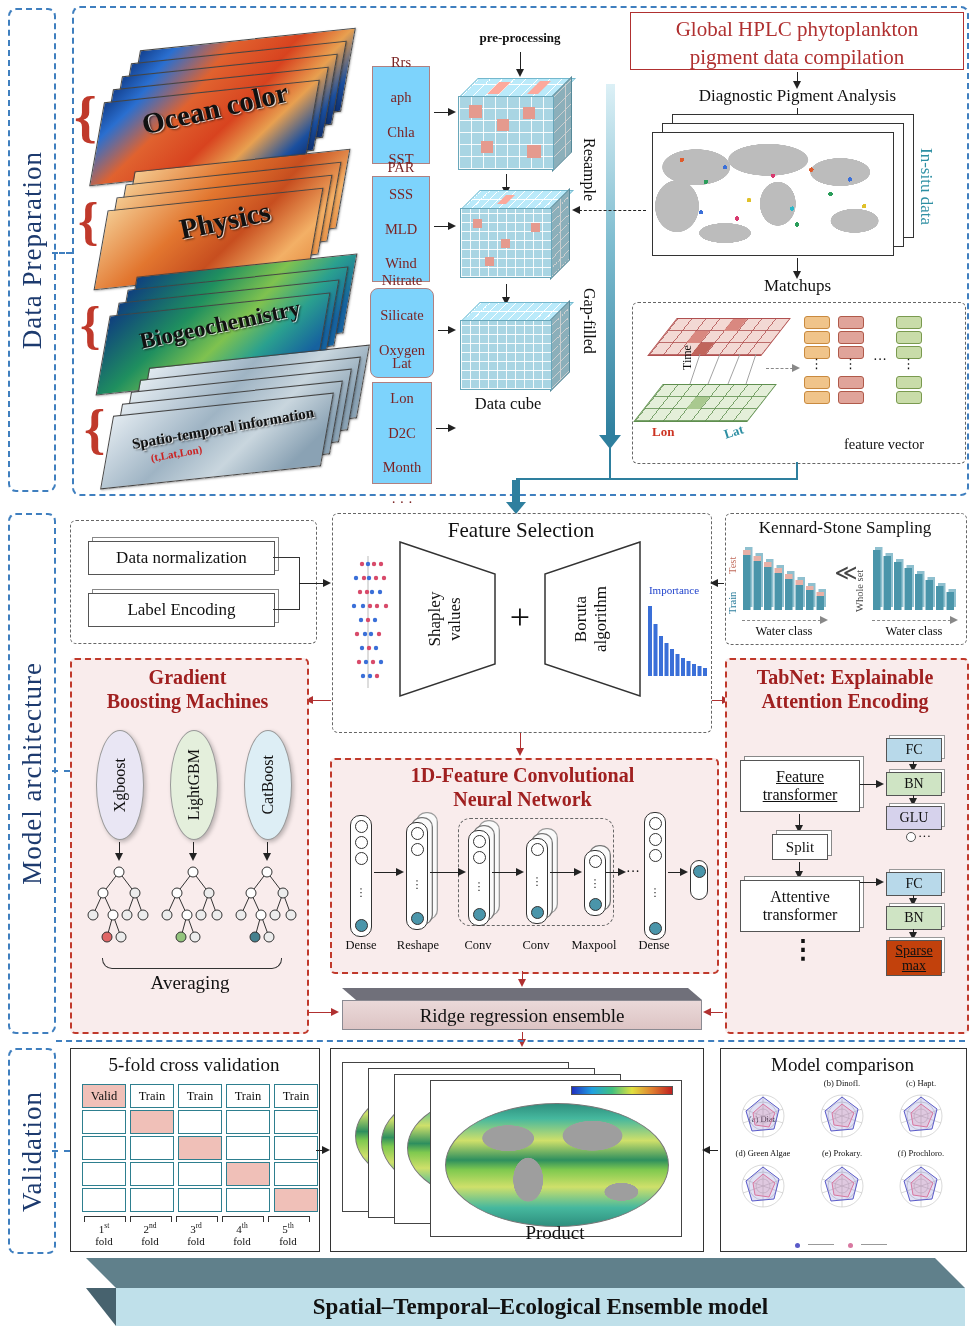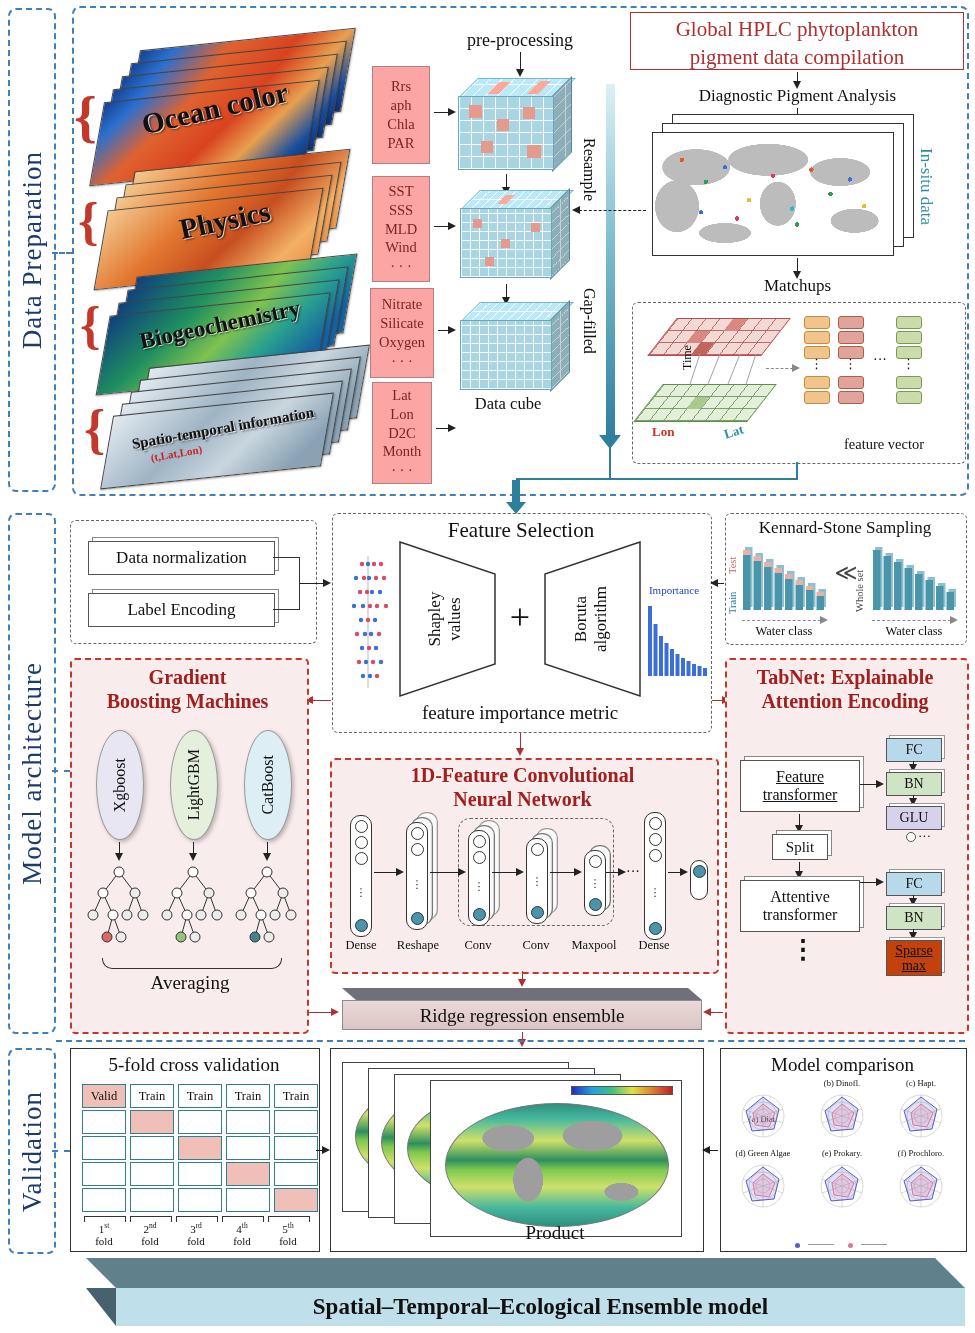--- a/index.html
+++ b/index.html
@@ -26,21 +26,21 @@
   .red{--c:#b03030;} .grey{--c:#888;}
   .tline{position:absolute;background:#2e7f9e;}
   .flow{position:absolute;background:#2e7f9e;width:8px;}
   .flow:after{content:'';position:absolute;bottom:-12px;left:-6px;border-left:10px solid transparent;border-right:10px solid transparent;border-top:12px solid #2e7f9e;}
   .longarrow{position:absolute;width:9px;background:linear-gradient(180deg,#dcf0f6,#7fbdd0 45%,#2e7f9e);}
   .longarrow:after{content:'';position:absolute;bottom:-13px;left:-7px;border-left:11px solid transparent;border-right:11px solid transparent;border-top:14px solid #2e7f9e;}
   
   .sheet{position:absolute;border:1px solid #444;box-shadow:1px 1px 2px rgba(0,0,0,.3);transform:rotate(-6deg) skewX(-16deg);}
   .stitle{position:absolute;font-weight:bold;text-align:center;text-shadow:1px 1px 0 rgba(255,255,255,.75),2px 2px 2px rgba(0,0,0,.5);}
   .brace{position:absolute;color:#c0392b;font-weight:bold;line-height:1;}
-  .vb{position:absolute;border:1.3px solid #b08080;color:#7b2424;background:#fca5a5;display:flex;flex-direction:column;justify-content:center;text-align:center;font-size:14.5px;line-height:1.3;}
+  .vb{position:absolute;border:1.3px solid #b08080;color:#7b2424;background:#7dd3fc;display:flex;flex-direction:column;justify-content:center;text-align:center;font-size:14.5px;line-height:1.3;gap:16px;}
   
   .cube{position:absolute;}
   .cb-front,.cb-top,.cb-side{position:absolute;border:1px solid #69a7ba;}
   .cb-front{inset:0;}
   .g12{background:repeating-linear-gradient(90deg,rgba(255,255,255,.9) 0 1px,transparent 1px 12px),repeating-linear-gradient(0deg,rgba(255,255,255,.9) 0 1px,transparent 1px 12px),#a9d5e3;}
   .g9{background:repeating-linear-gradient(90deg,rgba(255,255,255,.9) 0 1px,transparent 1px 9px),repeating-linear-gradient(0deg,rgba(255,255,255,.9) 0 1px,transparent 1px 9px),#a9d5e3;}
   .cb-top{height:18px;top:-18px;left:0;width:100%;transform:skewX(-45deg);transform-origin:bottom;filter:brightness(1.1);}
   .cb-side{width:18px;right:-18px;top:0;height:100%;transform:skewY(-45deg);transform-origin:left;filter:brightness(.82);}
   .rp{position:absolute;background:#e59a8e;}
   
@@ -161,40 +161,40 @@
     <div>Chla</div>
     <div>PAR</div>
   </div>
   <div class="vb" style="left:372px;top:176px;width:56px;height:104px;text-align:center;">
     <div>SST</div>
     <div>SSS</div>
     <div>MLD</div>
     <div>Wind</div>
     <div>· · ·</div>
   </div>
-  <div class="vb" style="left:370px;top:288px;width:62px;height:88px;">
+  <div class="vb" style="left:370px;top:288px;width:62px;height:88px;border-radius:8px;">
     <div>Nitrate</div>
     <div>Silicate</div>
     <div>Oxygen</div>
     <div>· · ·</div>
   </div>
   <div class="vb" style="left:372px;top:382px;width:58px;height:100px;">
     <div>Lat</div>
     <div>Lon</div>
     <div>D2C</div>
     <div>Month</div>
     <div>· · ·</div>
   </div>
 
   <div class="ha" style="left:434px;top:112px;width:20px;"></div>
   <div class="ha" style="left:434px;top:226px;width:20px;"></div>
   <div class="ha" style="left:438px;top:330px;width:16px;"></div>
   <div class="ha" style="left:436px;top:428px;width:18px;"></div>
 
-  <div class="abs ctext" style="left:455px;top:30px;width:130px;font-size:18px;">pre-processing</div>
+  <div class="abs ctext" style="left:455px;top:30px;width:130px;font-size:13px;font-weight:bold;">pre-processing</div>
   <div class="va" style="left:520px;top:52px;height:18px;"></div>
 
   <div class="cube" style="left:458px;top:96px;width:96px;height:74px;">
     <div class="cb-top g12">
         <i class="rp" style="left:24px;top:3px;width:12px;height:12px;"></i>
         <i class="rp" style="left:64px;top:2px;width:11px;height:13px;"></i>
       </div>
     <div class="cb-side g12"></div>
     <div class="cb-front g12">
       <i class="rp" style="left:10px;top:8px;width:13px;height:13px;"></i>
@@ -367,21 +367,20 @@
       <rect x="18.5" y="45" width="4" height="33"></rect>
         <rect x="24" y="51" width="4" height="27"></rect>
         <rect x="29.5" y="56" width="4" height="22"></rect>
       <rect x="35" y="60" width="4" height="18"></rect>
         <rect x="40.5" y="63" width="4" height="15"></rect>
         <rect x="46" y="66" width="4" height="12"></rect>
       <rect x="51.5" y="68" width="4" height="10"></rect>
         <rect x="57" y="70" width="4" height="8"></rect>
     </g>
   </svg>
-  <div class="abs ctext" style="left:360px;top:702px;width:320px;font-size:19px;">feature importance metric</div>
 
   <div class="abs dashgrey" style="left:725px;top:513px;width:240px;height:130px;"></div>
   <div class="abs ctext" style="left:725px;top:518px;width:240px;font-size:17px;">Kennard-Stone Sampling</div>
   <div class="abs vtext" style="left:727px;top:544px;height:30px;font-size:10.5px;color:#c06a5a;">Test</div>
   <div class="abs vtext" style="left:727px;top:576px;height:38px;font-size:10.5px;color:#2e7f9e;">Train</div>
   <svg class="abs" style="left:742px;top:542px;" width="86" height="72">
     <g>
       <rect x="3" y="5" width="7.5" height="60" fill="#8fc0cf"></rect>
         <rect x="1" y="8" width="7.5" height="5" fill="#e8b0a6"></rect>
         <rect x="1" y="13" width="7.5" height="55" fill="#4a95aa"></rect>

